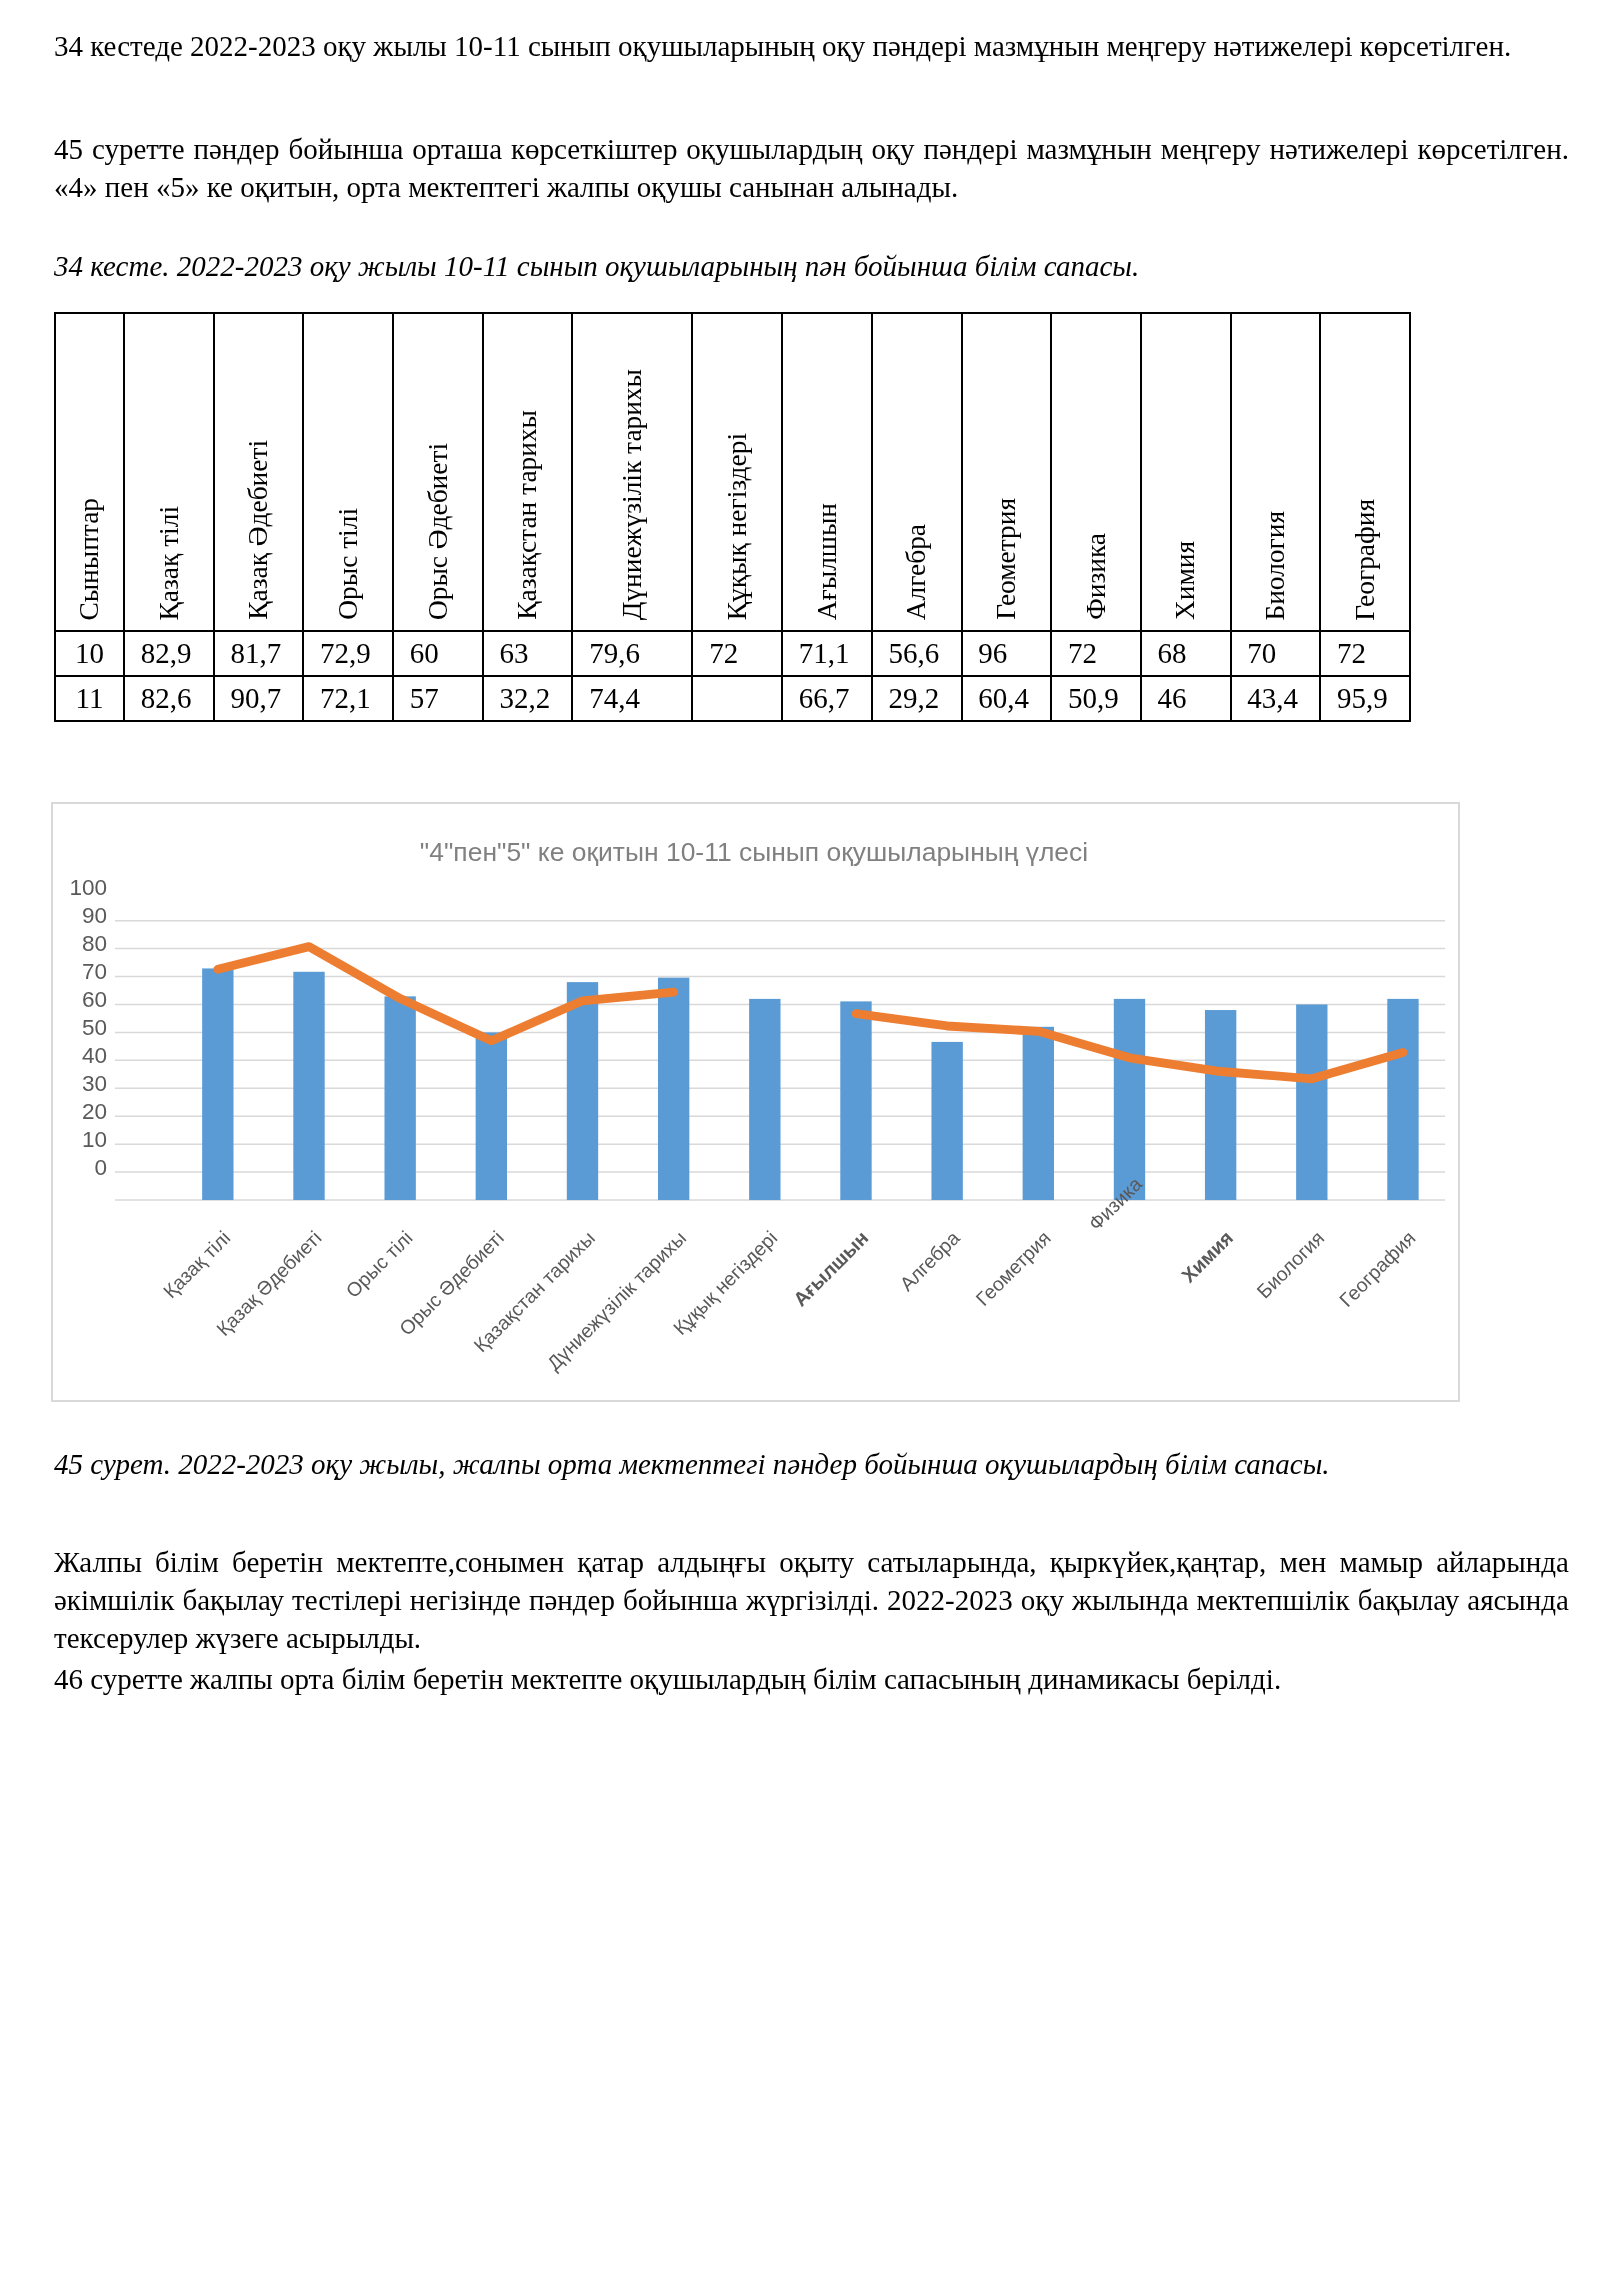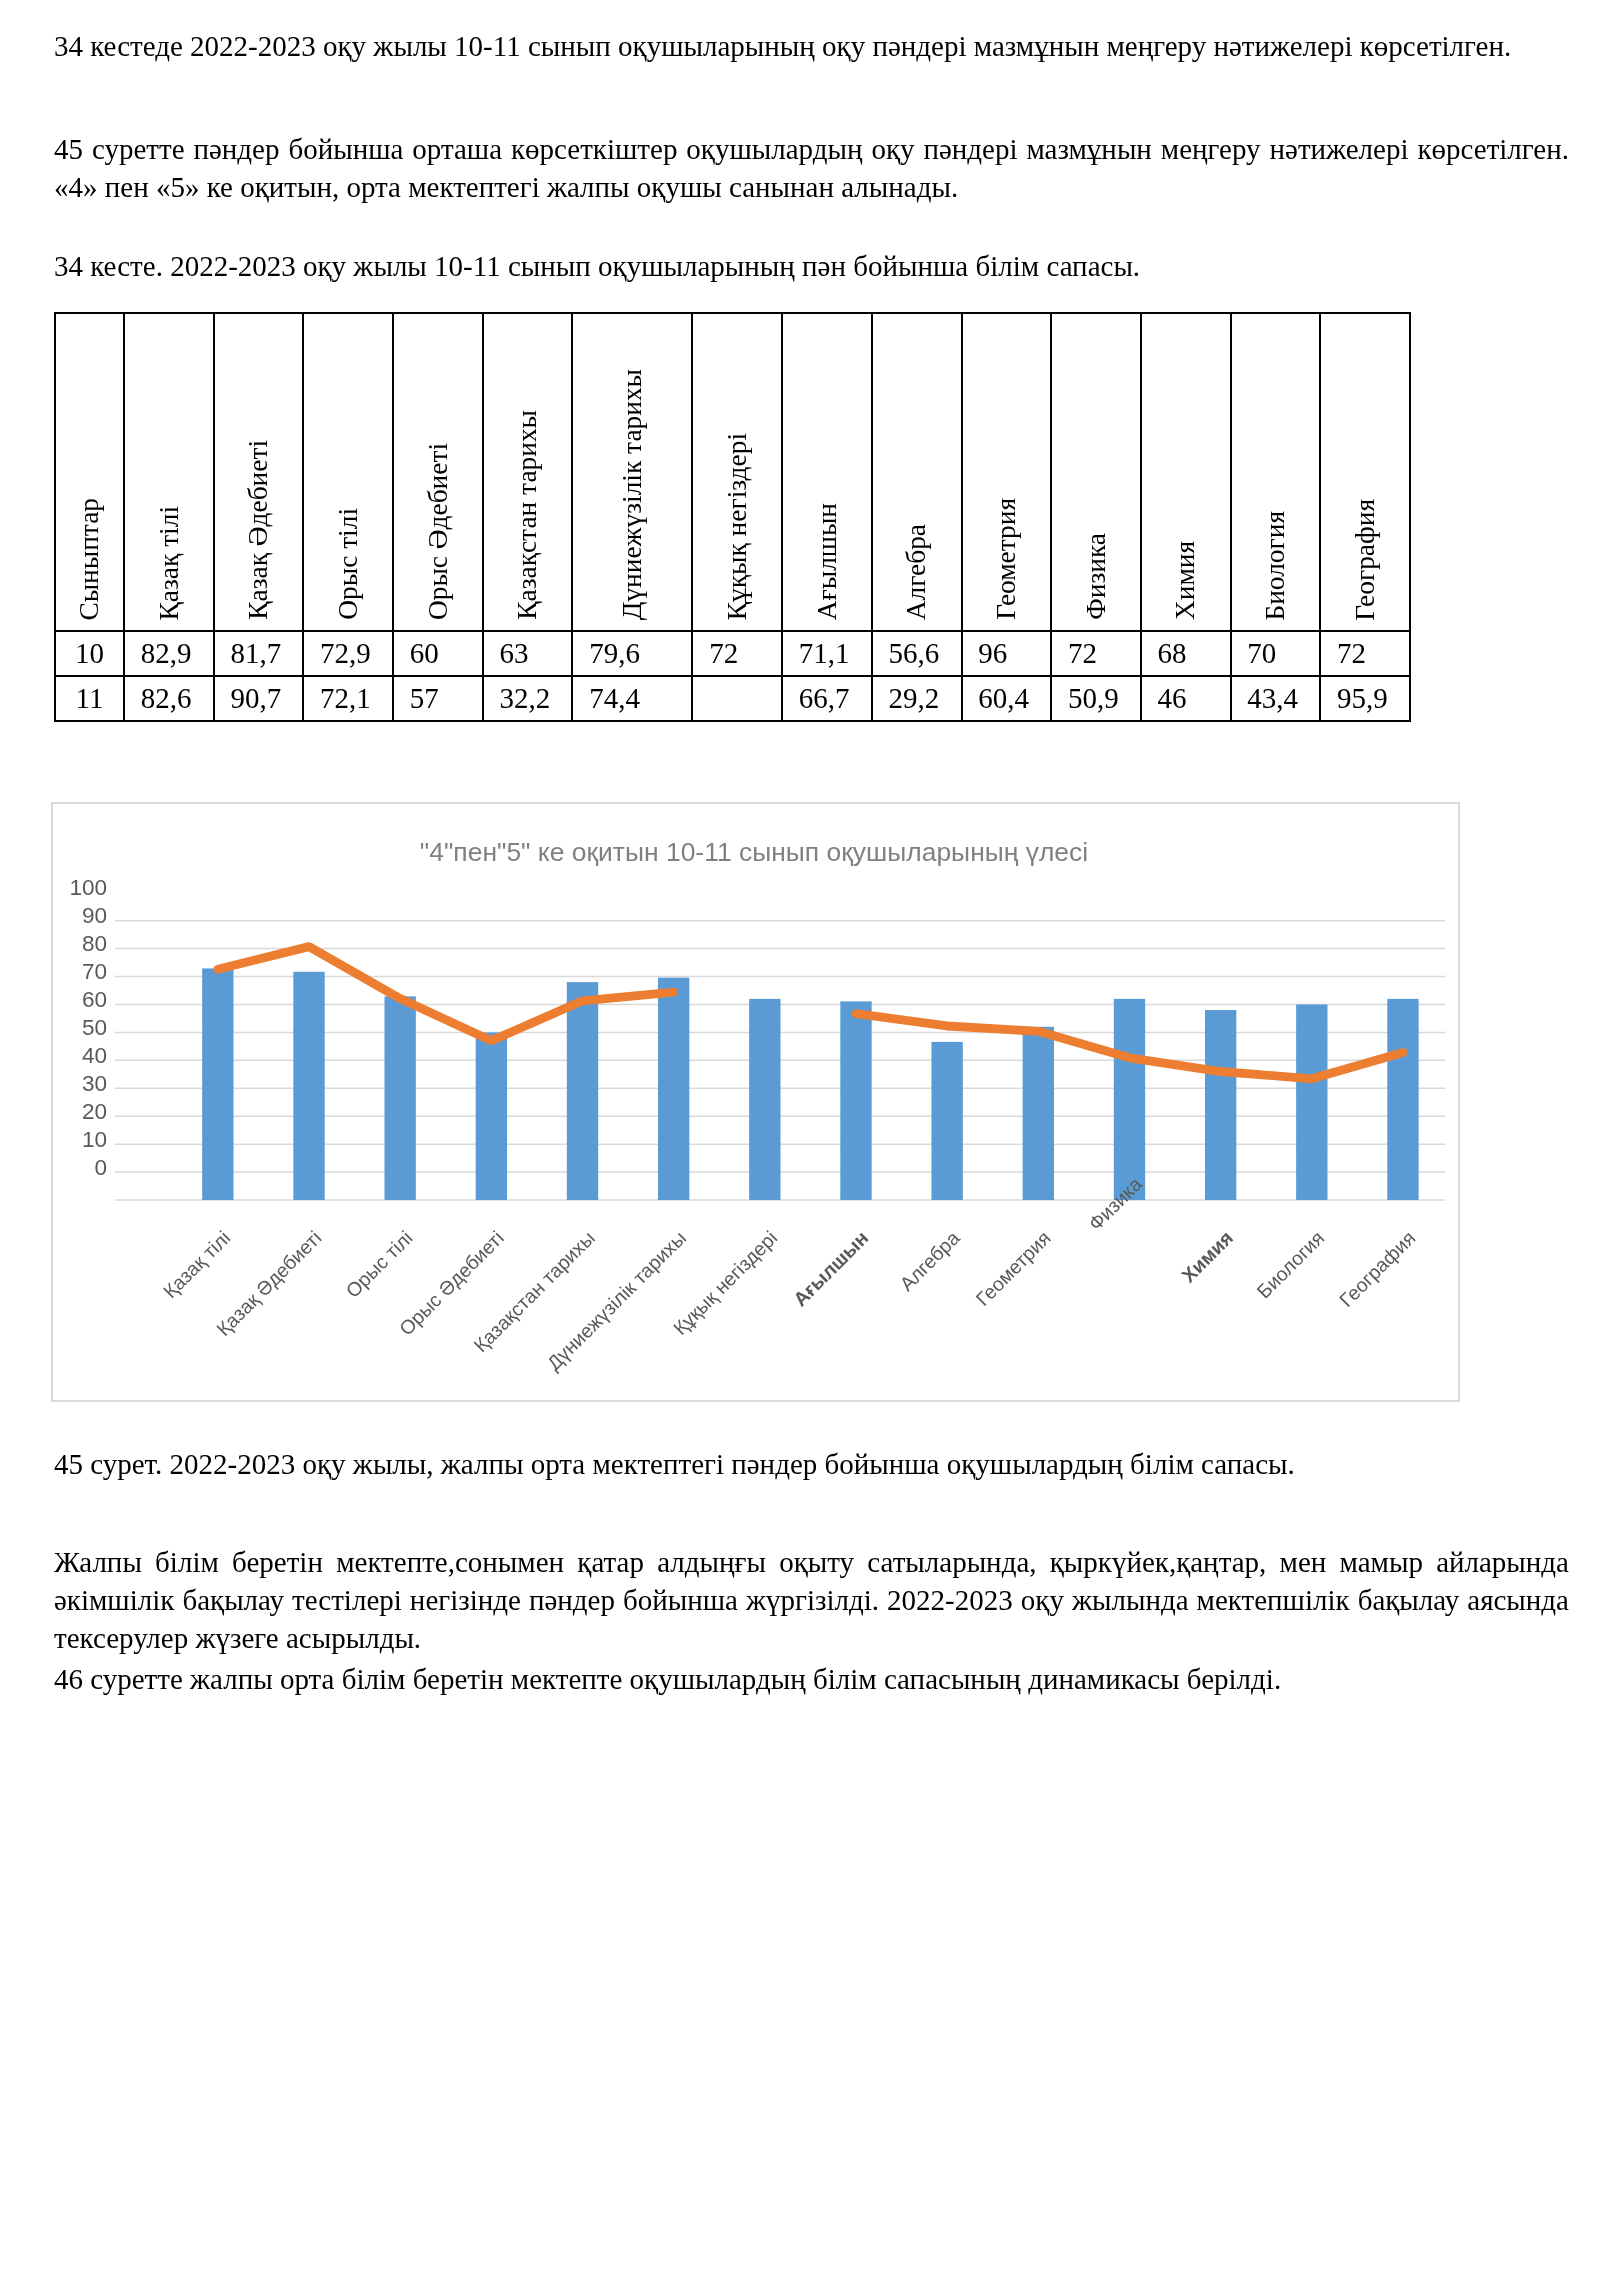--- a/index.html
+++ b/index.html
@@ -1,21 +1,21 @@
 <!DOCTYPE html>
 <html><head>
 <meta charset="utf-8">
 <style>
   html,body{margin:0;padding:0;background:#ffffff;}
   body{width:1621px;height:2293px;font-family:"Liberation Serif",serif;color:#000;}
   .page{position:relative;width:1621px;height:1782px;background:#fff;overflow:hidden;}
 
   .para{position:absolute;left:54px;width:1515px;font-size:29px;line-height:38px;
         text-align:justify;text-align-last:left;}
-  .caption{text-align:right;}
+  .caption{text-align:right;font-style:italic;}
 
   
   .qtable{position:absolute;left:54px;top:312px;border-collapse:collapse;
           table-layout:fixed;width:1357px;background:#fff;}
   .qtable th,.qtable td{border:2px solid #000;}
   .qtable th{height:316px;vertical-align:bottom;font-weight:normal;padding:0;}
   .qtable th:first-child{width:67px;}
   .qtable th:nth-child(7){width:118px;}
   .vtext{writing-mode:vertical-rl;transform:rotate(180deg);
          font-size:27.4px;line-height:1.12;max-height:259px;margin:0 auto 9.8px;}

